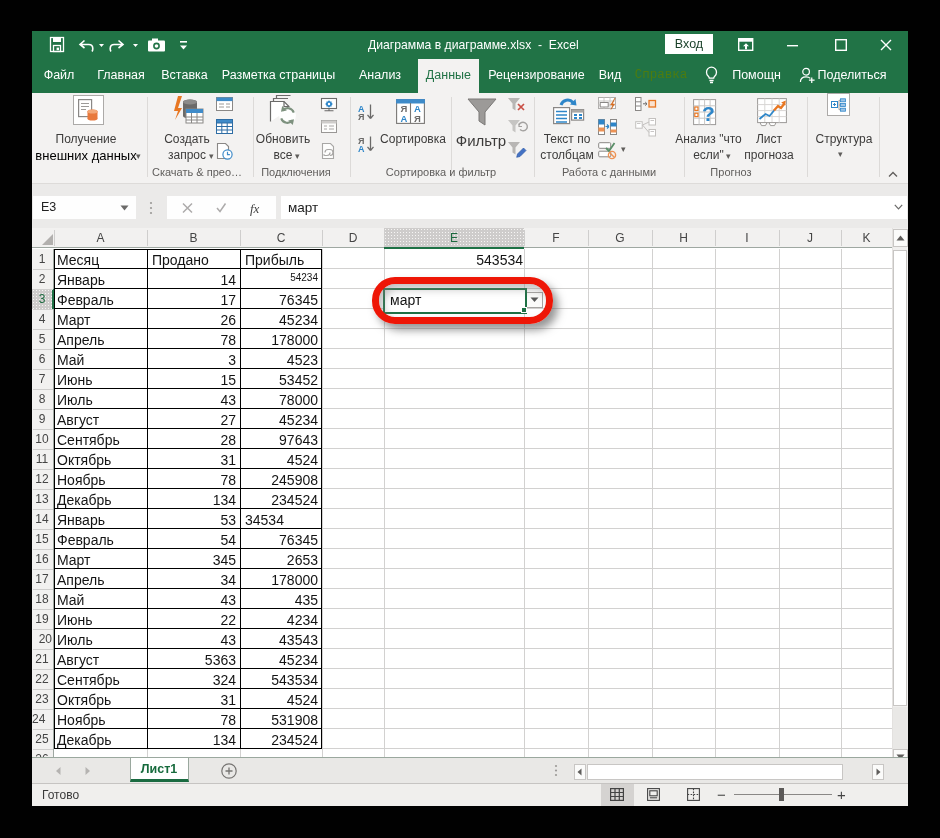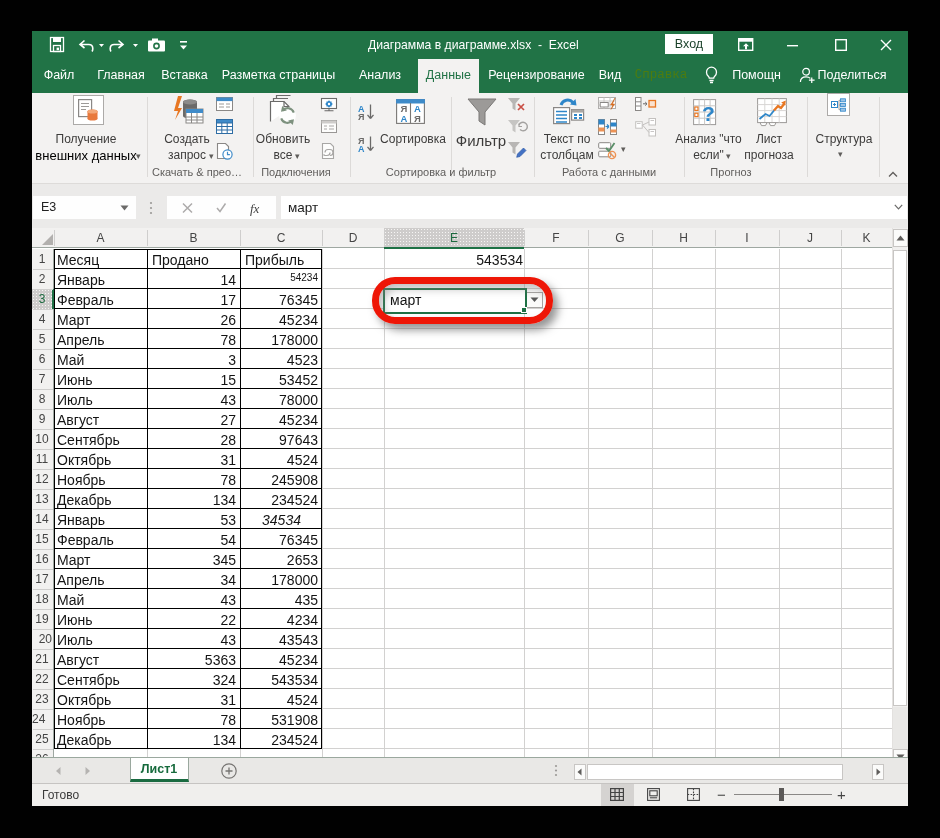--- a/index.html
+++ b/index.html
@@ -506,21 +506,21 @@
 <div class="abs" style="left:120px;top:420.5px;width:84px;text-align:right;font-size:14px;color:#141414;">31</div>
 <div class="abs" style="left:213px;top:420.5px;width:73px;text-align:right;font-size:14px;color:#141414;">4524</div>
 <div class="abs" style="left:25px;top:440.5px;width:87px;font-size:14px;color:#141414;white-space:nowrap;">Ноябрь</div>
 <div class="abs" style="left:120px;top:440.5px;width:84px;text-align:right;font-size:14px;color:#141414;">78</div>
 <div class="abs" style="left:213px;top:440.5px;width:73px;text-align:right;font-size:14px;color:#141414;">245908</div>
 <div class="abs" style="left:25px;top:460.5px;width:87px;font-size:14px;color:#141414;white-space:nowrap;">Декабрь</div>
 <div class="abs" style="left:120px;top:460.5px;width:84px;text-align:right;font-size:14px;color:#141414;">134</div>
 <div class="abs" style="left:213px;top:460.5px;width:73px;text-align:right;font-size:14px;color:#141414;">234524</div>
 <div class="abs" style="left:25px;top:480.5px;width:87px;font-size:14px;color:#141414;white-space:nowrap;">Январь</div>
 <div class="abs" style="left:120px;top:480.5px;width:84px;text-align:right;font-size:14px;color:#141414;">53</div>
-<div class="abs" style="left:213px;top:480.5px;width:73px;text-align:center;font-size:14px;color:#141414;font-style:italic;">34534</div>
+<div class="abs" style="left:213px;top:480.5px;width:73px;text-align:left;font-size:14px;color:#141414;">34534</div>
 <div class="abs" style="left:25px;top:500.5px;width:87px;font-size:14px;color:#141414;white-space:nowrap;">Февраль</div>
 <div class="abs" style="left:120px;top:500.5px;width:84px;text-align:right;font-size:14px;color:#141414;">54</div>
 <div class="abs" style="left:213px;top:500.5px;width:73px;text-align:right;font-size:14px;color:#141414;">76345</div>
 <div class="abs" style="left:25px;top:520.5px;width:87px;font-size:14px;color:#141414;white-space:nowrap;">Март</div>
 <div class="abs" style="left:120px;top:520.5px;width:84px;text-align:right;font-size:14px;color:#141414;">345</div>
 <div class="abs" style="left:213px;top:520.5px;width:73px;text-align:right;font-size:14px;color:#141414;">2653</div>
 <div class="abs" style="left:25px;top:540.5px;width:87px;font-size:14px;color:#141414;white-space:nowrap;">Апрель</div>
 <div class="abs" style="left:120px;top:540.5px;width:84px;text-align:right;font-size:14px;color:#141414;">34</div>
 <div class="abs" style="left:213px;top:540.5px;width:73px;text-align:right;font-size:14px;color:#141414;">178000</div>
 <div class="abs" style="left:25px;top:560.5px;width:87px;font-size:14px;color:#141414;white-space:nowrap;">Май</div>

